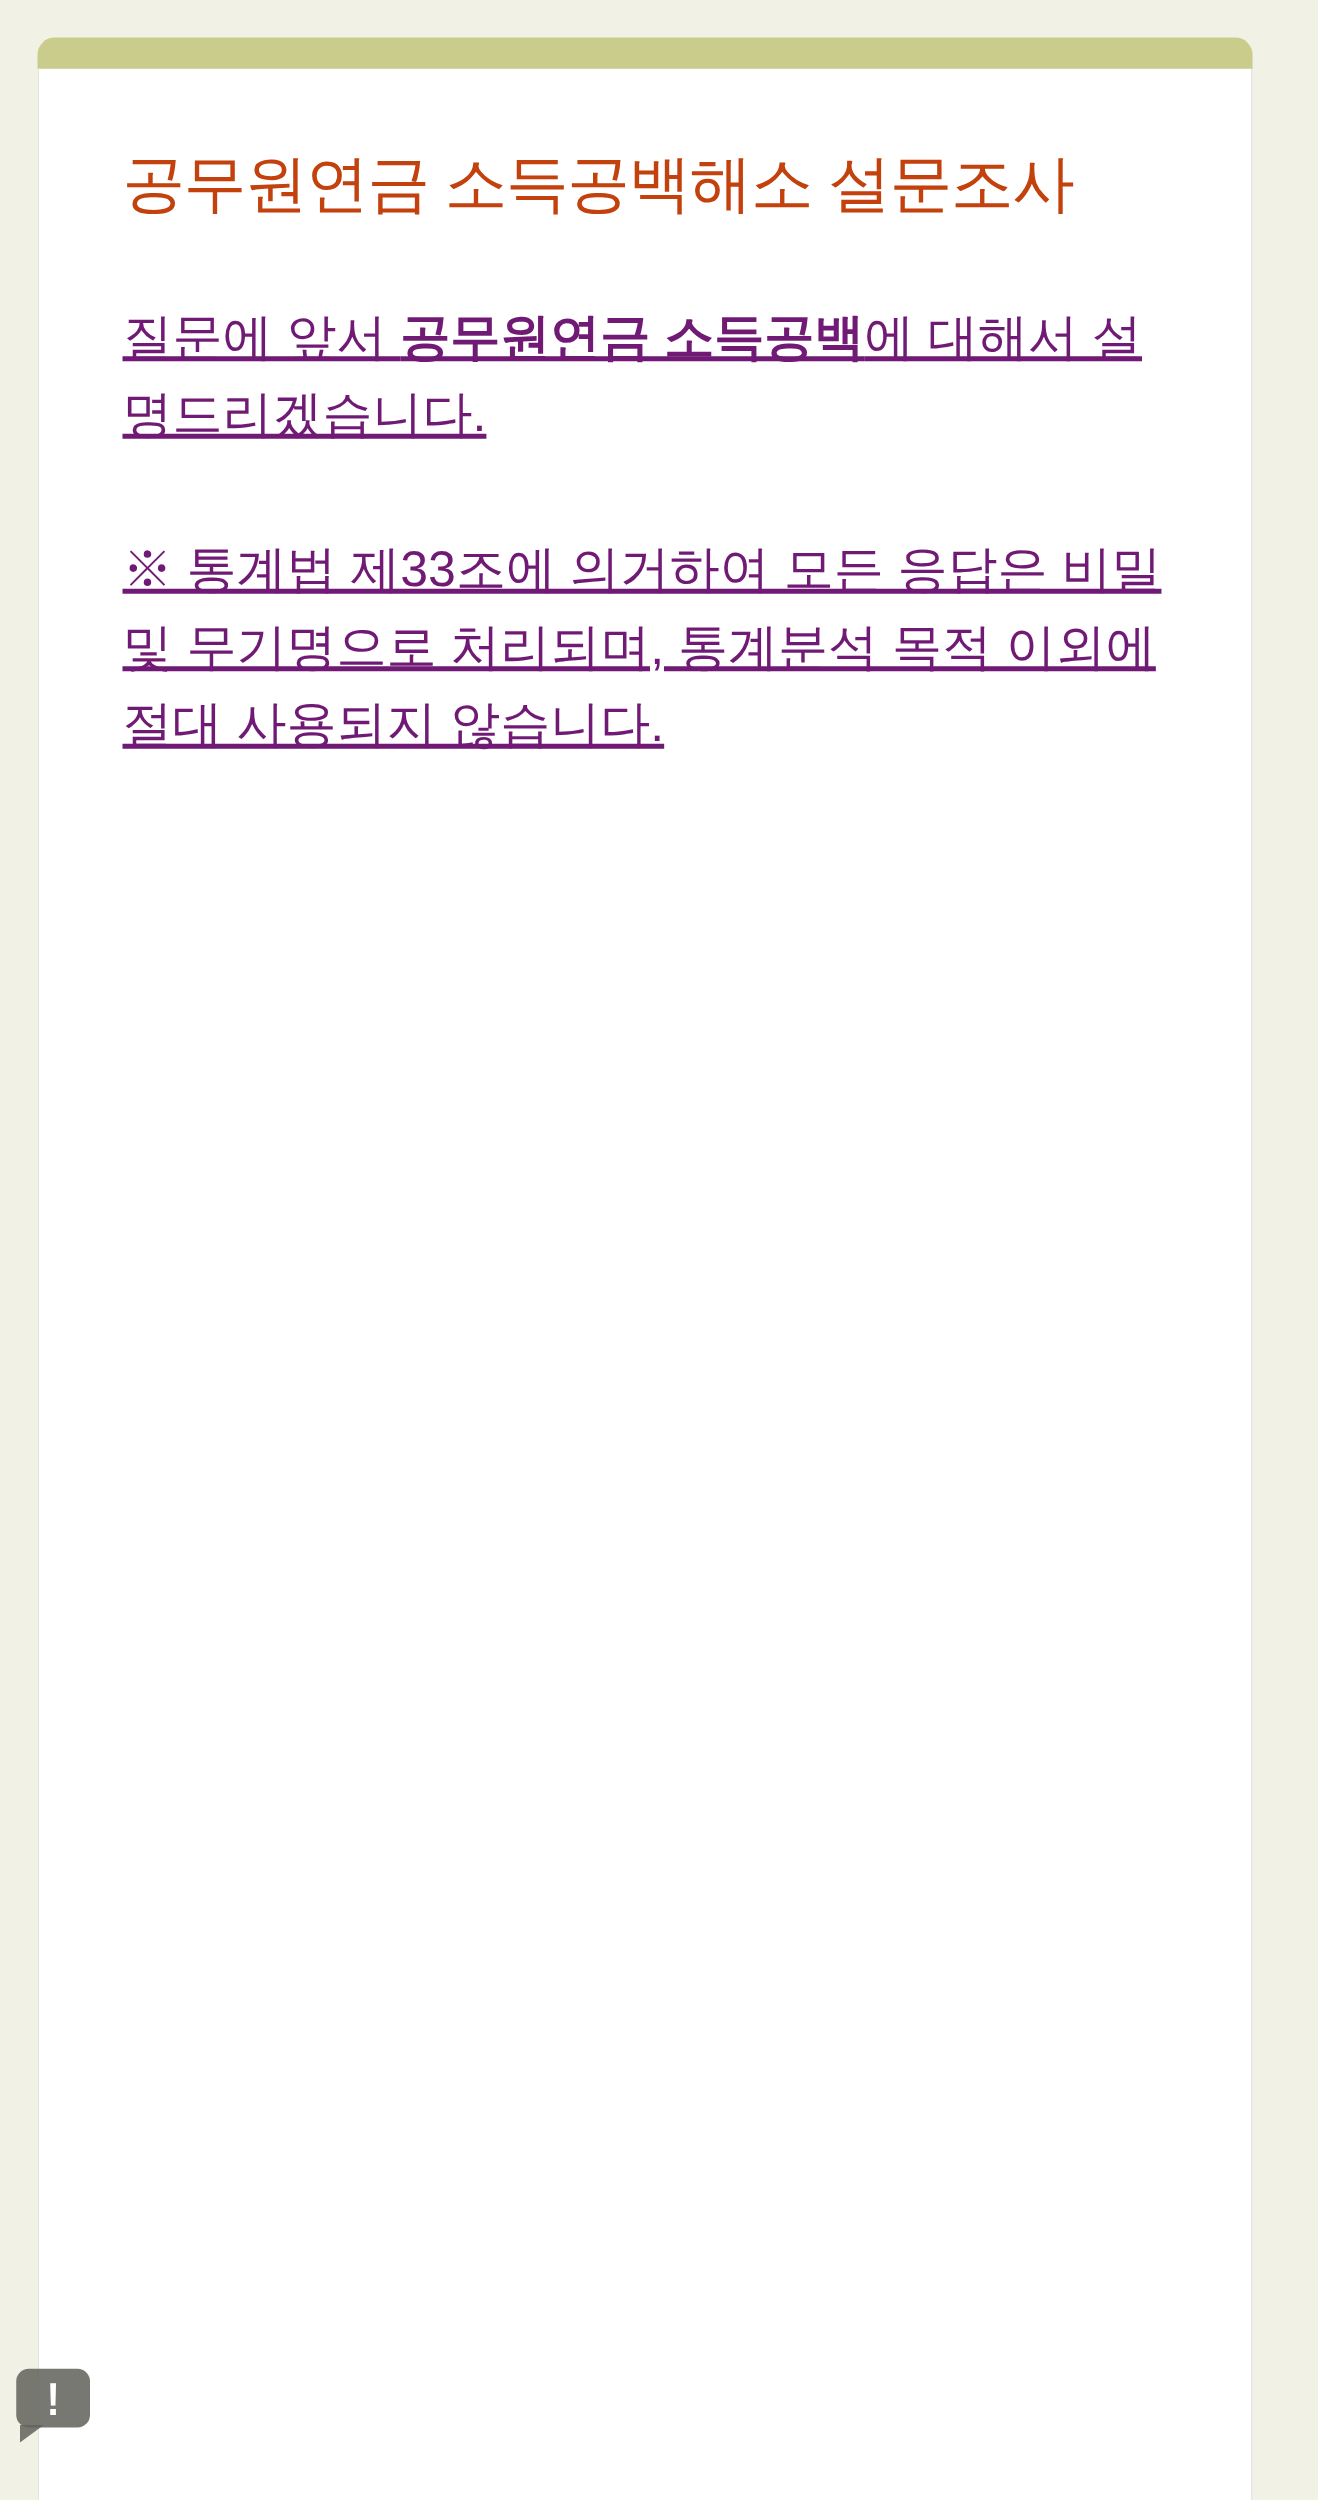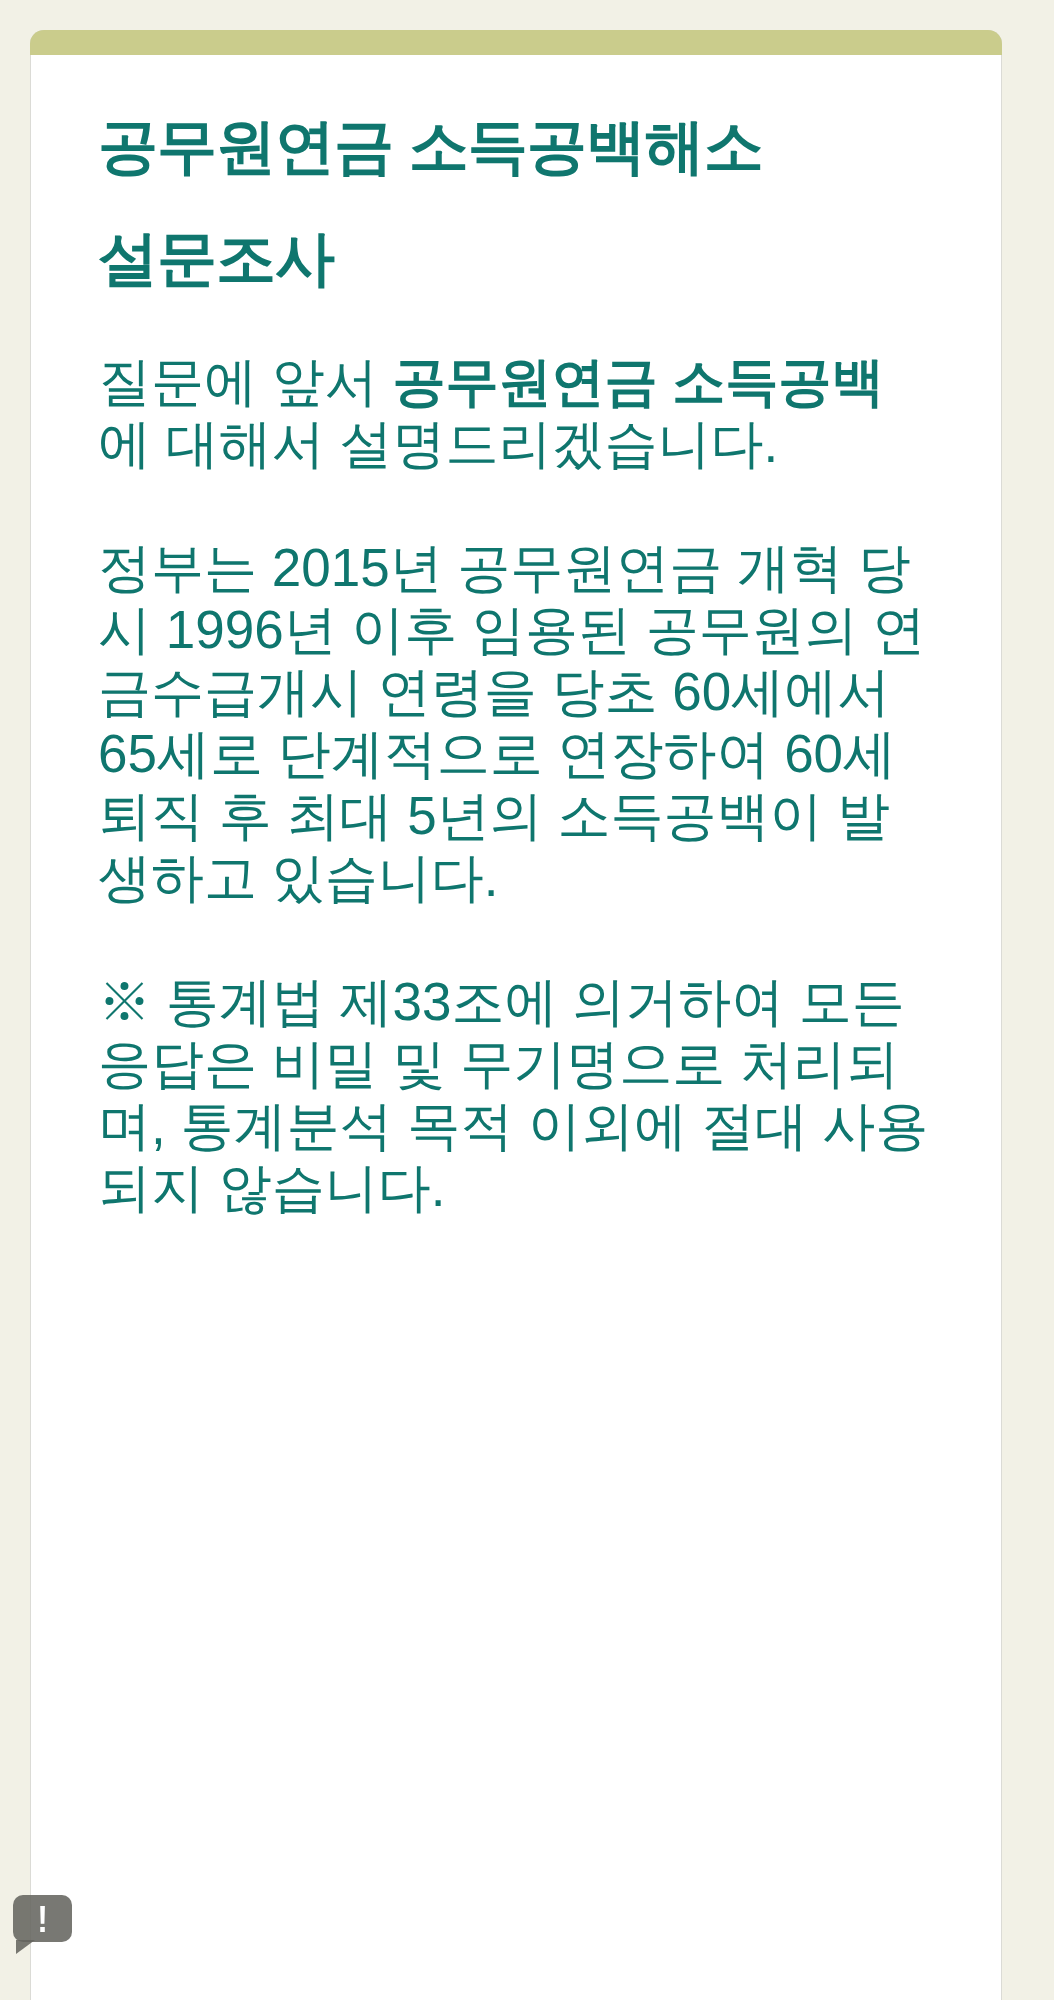--- a/index.html
+++ b/index.html
@@ -31,36 +31,37 @@
     height: 25px;
     margin: -1px -1px 0 -1px;
     background: #cacc8c;
     border-radius: 14px 14px 0 0;
   }
   .card-content {
     padding: 36px 66px 0 67px;
   }
   .form-title {
     margin: 0 0 36px 0;
-    font-size: 60px;
+    font-size: 50px;
     line-height: 112px;
-    font-weight: 700;
+    font-weight: 400;
     letter-spacing: -1px;
-    color: #0f766e;
+    color: #c2410c;
     word-break: keep-all;
     overflow-wrap: break-word;
   }
   .para {
     margin: 0 0 62px 0;
-    font-size: 53px;
+    font-size: 40px;
     line-height: 62px;
     font-weight: 400;
-    color: #0f766e;
+    color: #701a75;
     word-break: break-word;
     overflow-wrap: break-word;
+    text-decoration: underline;
   }
   .para strong {
     font-weight: 700;
   }
   .para.gap-2 { margin-bottom: 124px; }
   .para.gap-3 { margin-bottom: 186px; }
   .report-bubble {
     position: absolute;
     left: 13px;
     top: 1895px;
@@ -96,21 +97,20 @@
 </head>
 <body>
 
 <div class="form-card">
   <div class="accent-bar"></div>
   <div class="card-content">
     <h1 class="form-title">공무원연금 소득공백해소 설문조사</h1>
 
     <p class="para"><span>질문에 앞서 </span><strong>공무원연금 소득공백</strong><span>에 대해서 설명드리겠습니다.</span></p>
 
-    <p class="para">정부는 2015년 공무원연금 개혁 당시 1996년 이후 임용된 공무원의 연금수급개시 연령을 당초 60세에서 65세로 단계적으로 연장하여 60세 퇴직 후 최대 5년의 소득공백이 발생하고 있습니다.</p>
 
 
 
 
     <p class="para">※ 통계법 제33조에 의거하여 모든 응답은 비밀 및 무기명으로 처리되며, 통계분석 목적 이외에 절대 사용되지 않습니다.</p>
   </div>
 </div>
 
 <div class="report-bubble">
   <span class="excl-glyph">!</span>

